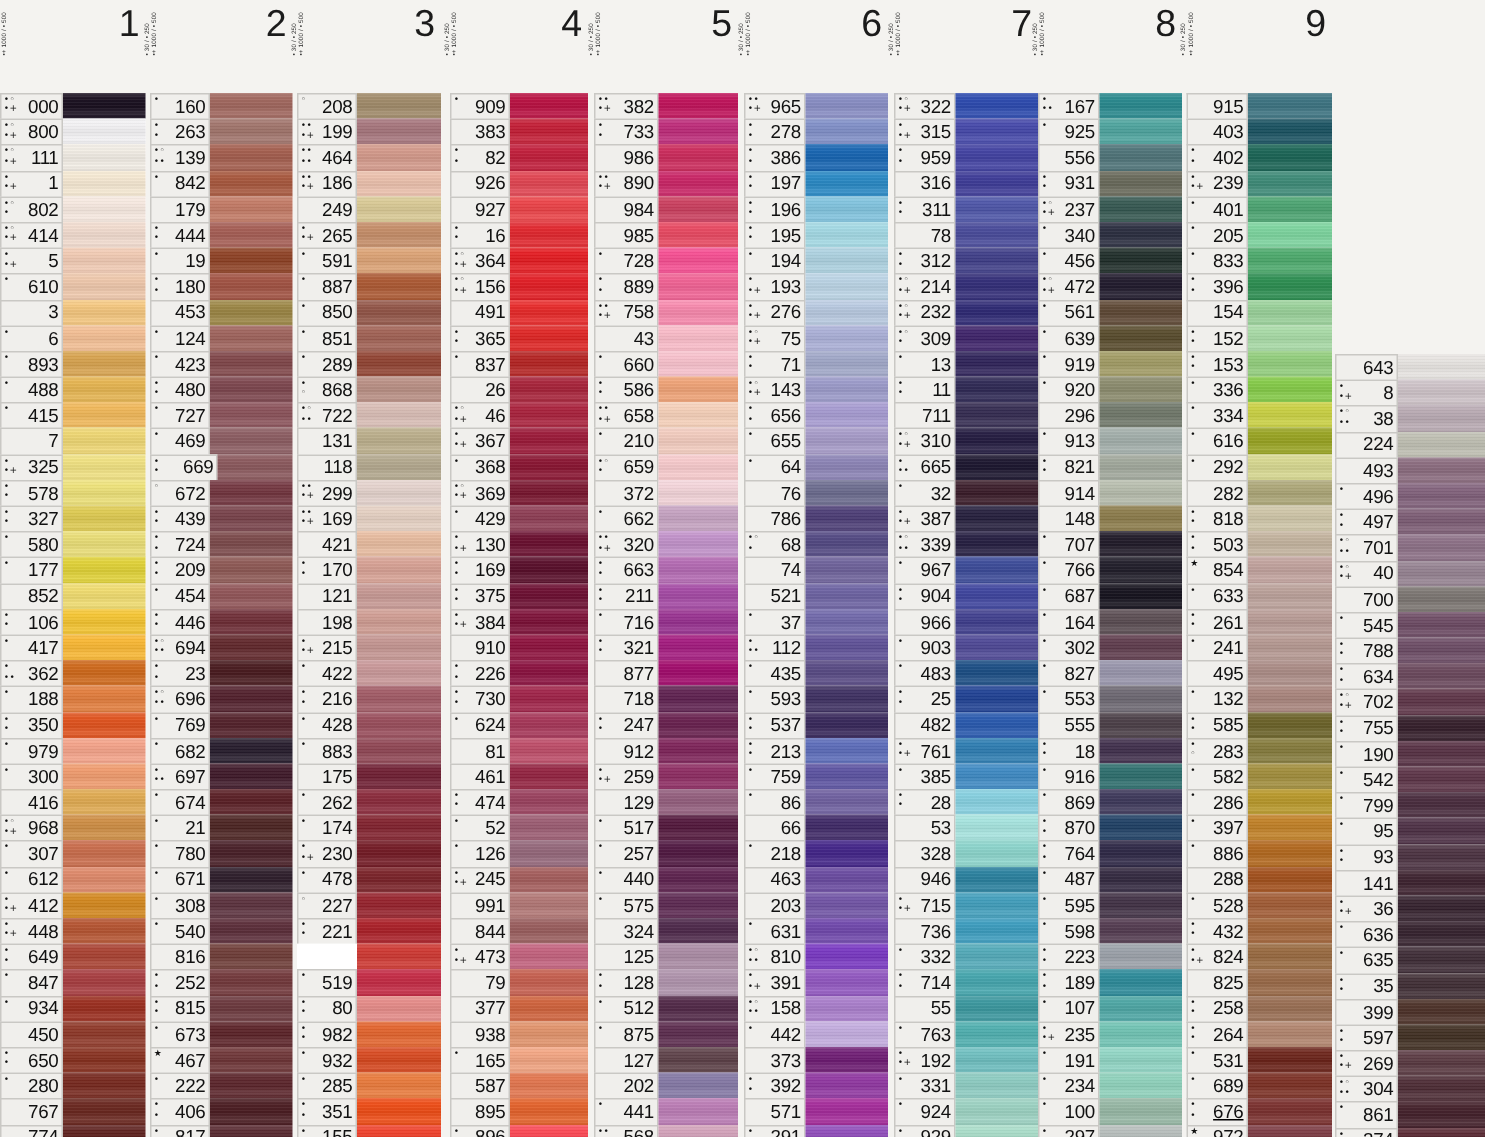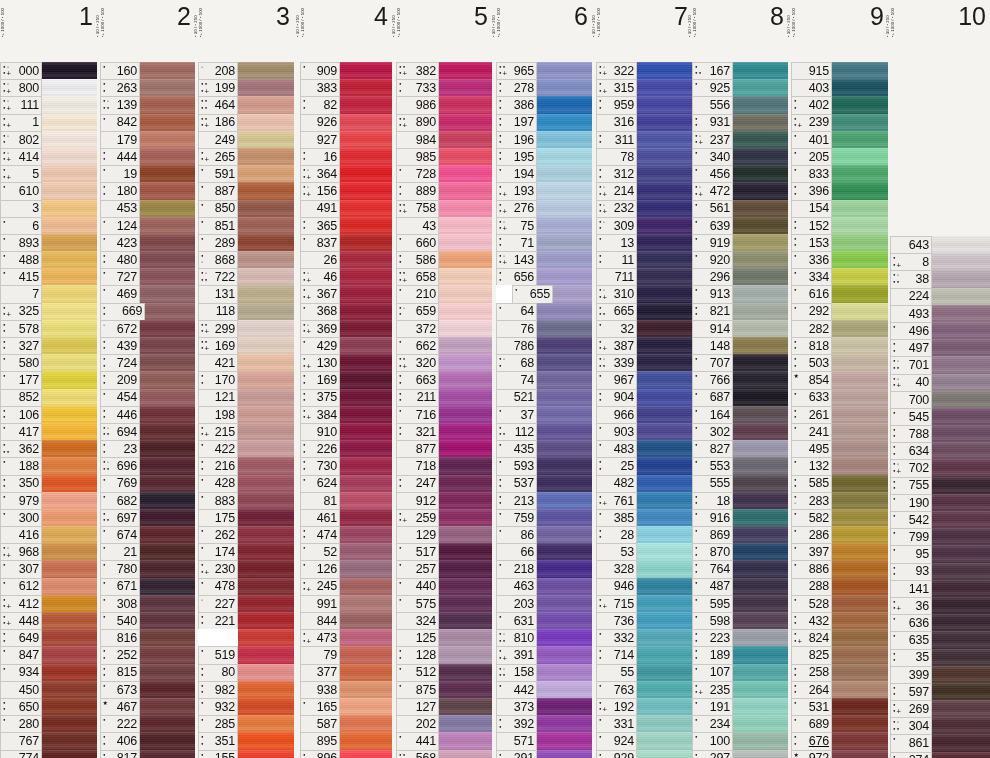--- a/index.html
+++ b/index.html
@@ -2135,21 +2135,21 @@
         <div class="label" style="flex-basis: 41px;">
           <div class="marks">
             <i>•</i>
             <i>•</i>
           </div>
           <div class="code">656</div>
         </div>
         <div class="swatch" style="background-color: rgb(165, 154, 208);"></div>
       </div>
       <div class="row">
-        <div class="label" style="flex-basis: 41px; margin-left: 16px;">
+        <div class="label" style="flex-basis: 41px;">
           <div class="marks">
             <i>•</i>
           </div>
           <div class="code">655</div>
         </div>
         <div class="swatch" style="background-color: rgb(167, 156, 201);"></div>
       </div>
       <div class="row">
         <div class="label" style="flex-basis: 41px;">
           <div class="marks">
@@ -3514,27 +3514,20 @@
       <div class="row">
         <div class="label" style="flex-basis: 41px;">
           <div class="marks">
             <i>★</i>
           </div>
           <div class="code">972</div>
         </div>
         <div class="swatch" style="background-color: rgb(123, 58, 66);"></div>
       </div>
     </div>
-    <div class="col-head" style="left: 890px; width: 100px;">
-      <div class="legend">
-        <span>• 30 / • 250</span>
-        <span>•+ 1000 / • 500</span>
-      </div>
-      <div class="num">10</div>
-    </div>
     <div class="col" style="left: 890px; width: 100px; top: 236px;">
       <div class="row">
         <div class="label" style="flex-basis: 42px;">
           <div class="marks"></div>
           <div class="code">643</div>
         </div>
         <div class="swatch" style="background-color: rgb(230, 227, 224);"></div>
       </div>
       <div class="row">
         <div class="label" style="flex-basis: 42px;">

